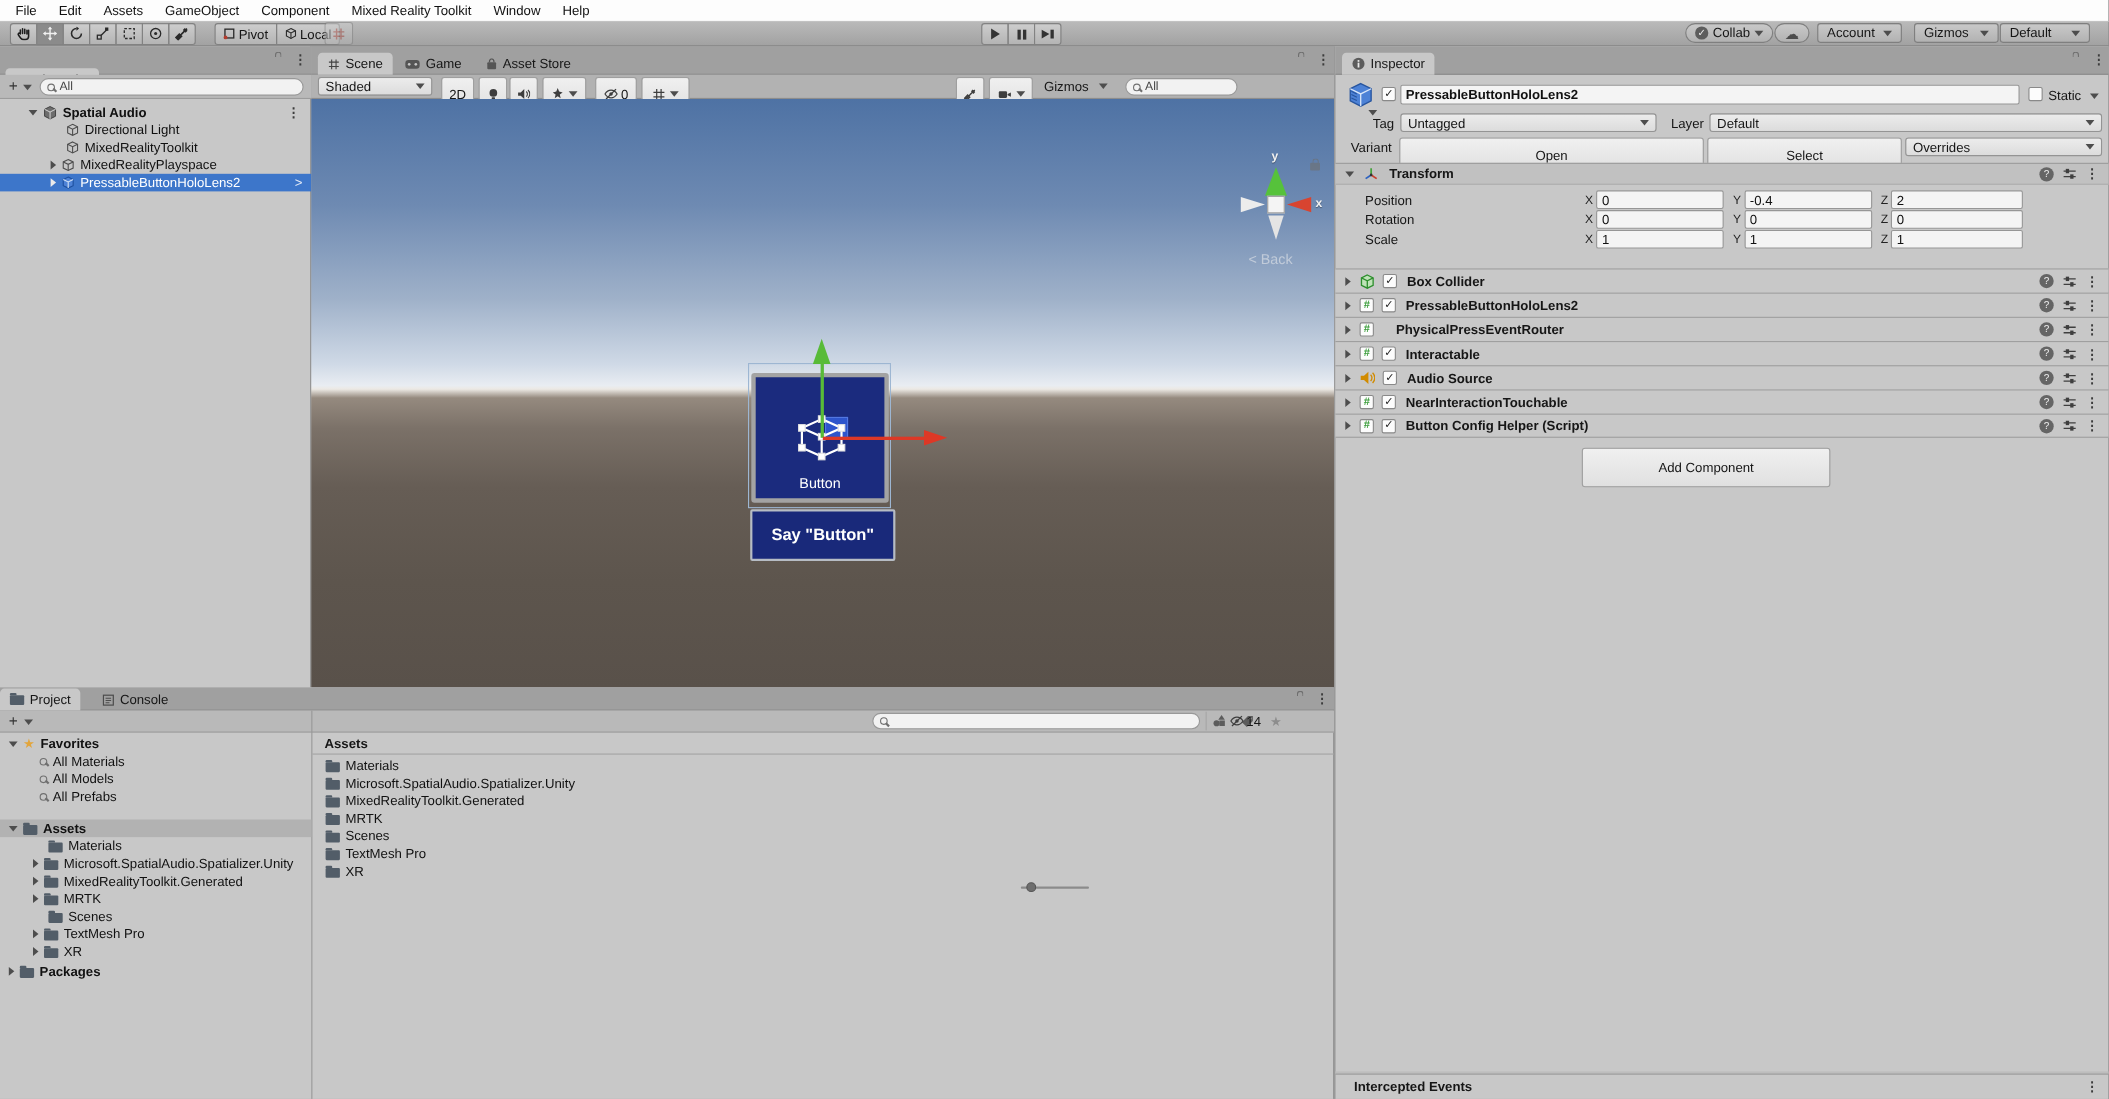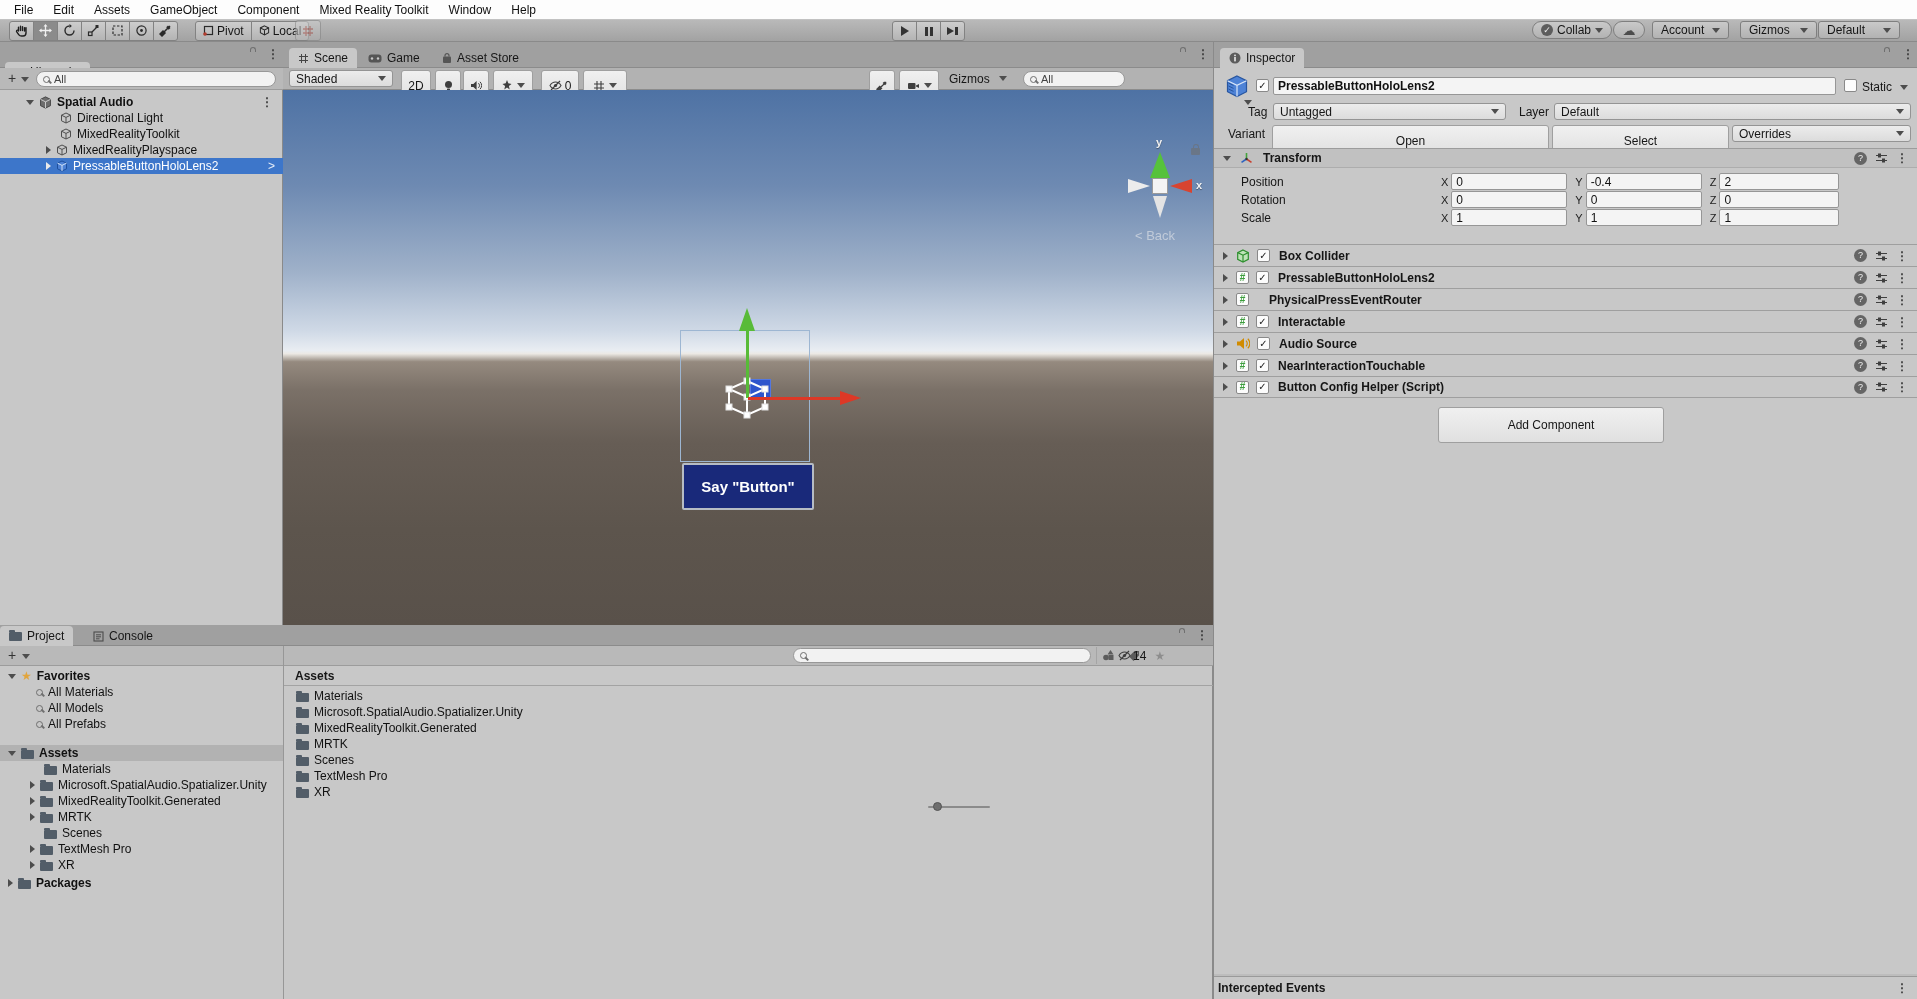--- a/index.html
+++ b/index.html
@@ -331,20 +331,23 @@
       <div class="abs" style="left:869px;top:88px;width:16px;height:16px;background:#f4f4f4;border:1px solid #9a9a9a"></div>
       <div class="tri" style="left:845px;top:89px;border-top:7px solid transparent;border-bottom:7px solid transparent;border-left:22px solid #ececec"></div>
       <div class="tri" style="left:887px;top:89px;border-top:7px solid transparent;border-bottom:7px solid transparent;border-right:22px solid #d84430"></div>
       <span class="axis-lb" style="left:913px;top:89px">x</span>
       <div class="tri" style="left:870px;top:106px;border-left:7px solid transparent;border-right:7px solid transparent;border-top:22px solid #e4e4e4"></div>
       <span class="lock" style="position:absolute;left:908px;top:58px;opacity:.6"></span>
       <div class="abs" style="left:852px;top:138px;color:#cfd6e0;font-size:13px;opacity:.8">&lt; Back</div>
 
       <div class="abs" style="left:397px;top:240px;width:130px;height:132px;border:1px solid #9db6d2"></div>
 
+      <div class="abs" style="left:400px;top:249px;width:125px;height:118px;border:4px solid #a3a3a3;border-radius:3px;background:#1b2b7e">
+        <div style="position:absolute;left:0;right:0;bottom:6px;text-align:center;color:#fff;font-size:13px">Button</div>
+      </div>
       <div class="abs" style="left:467px;top:289px;width:21px;height:21px;background:#2e55cc;border:1px solid #5377e0"></div>
       <svg class="abs" style="left:441px;top:287px" width="46" height="42" viewBox="0 0 46 42">
         <g fill="none" stroke="#fff" stroke-width="2">
           <path d="M23 4L41 12L23 20L5 12Z"></path>
             <path d="M5 12V30M41 12V30M23 20V38"></path>
             <path d="M5 30L23 38L41 30"></path>
         </g>
         <g fill="#fff" stroke="#e0e0e0">
           <rect x="20" y="1" width="6" height="6"></rect>
             <rect x="38" y="9" width="6" height="6"></rect>
@@ -701,18 +704,18 @@
           <path d="M1 3.5h11M1 8.5h11" stroke="#3f3f3f" stroke-width="1.2"></path>
           <rect x="3" y="1.5" width="3" height="4" fill="#3f3f3f"></rect>
           <rect x="7" y="6.5" width="3" height="4" fill="#3f3f3f"></rect>
         </svg>
       <span class="vmenu" style="margin:0 10px 0 8px">⋮</span>
     </div>
 
     <div class="abs btn" style="left:224px;top:365px;width:226px;height:36px">Add Component</div>
 
     <div class="abs flex" style="left:0;top:934px;width:704px;height:23px;border-top:1px solid #9a9a9a;box-shadow:0 -2px 0 #bdbdbd">
-      <span class="b" style="margin-left:4px">Intercepted Events</span>
+      <span class="b" style="margin-left:17px">Intercepted Events</span>
       <span class="vmenu" style="margin-left:auto;margin-right:10px">⋮</span>
     </div>
   </div>
 
 </div>
 
 </body></html>

